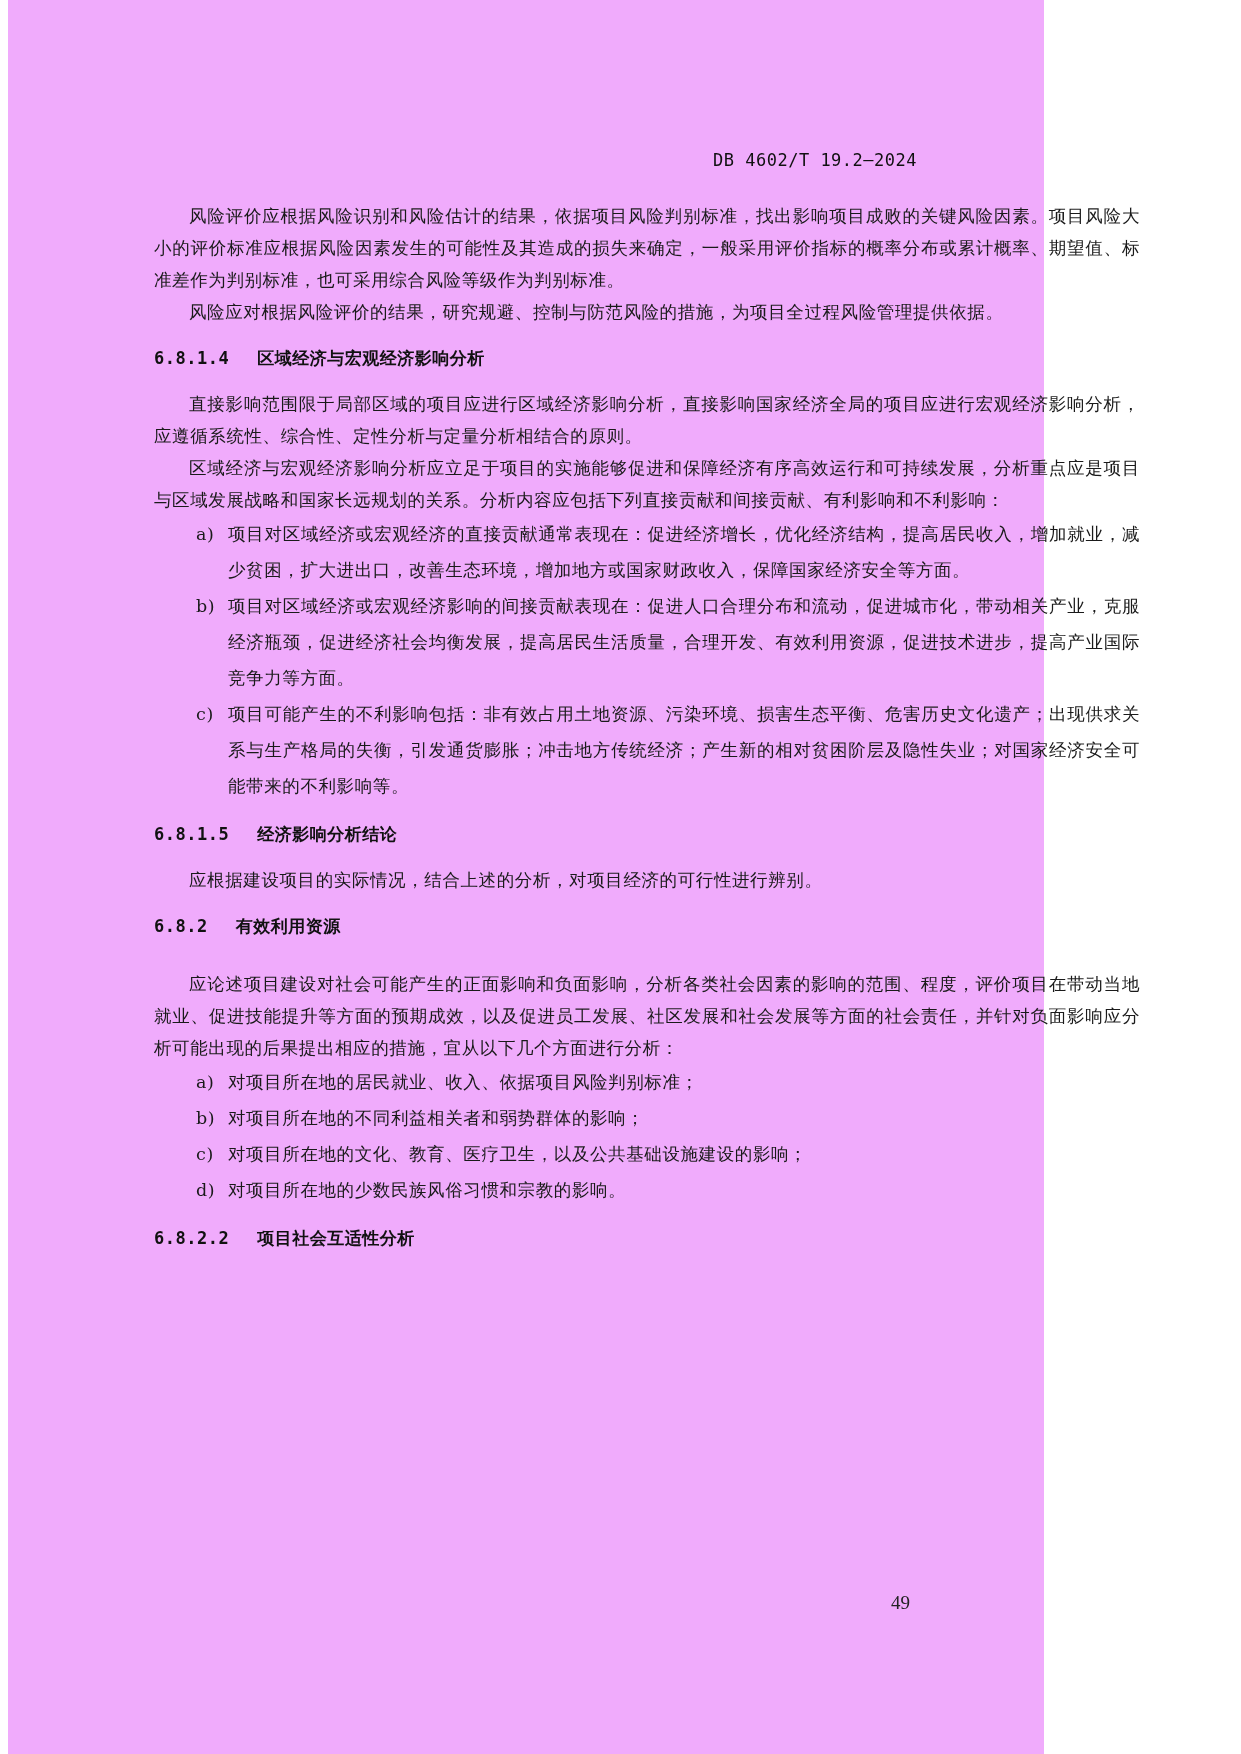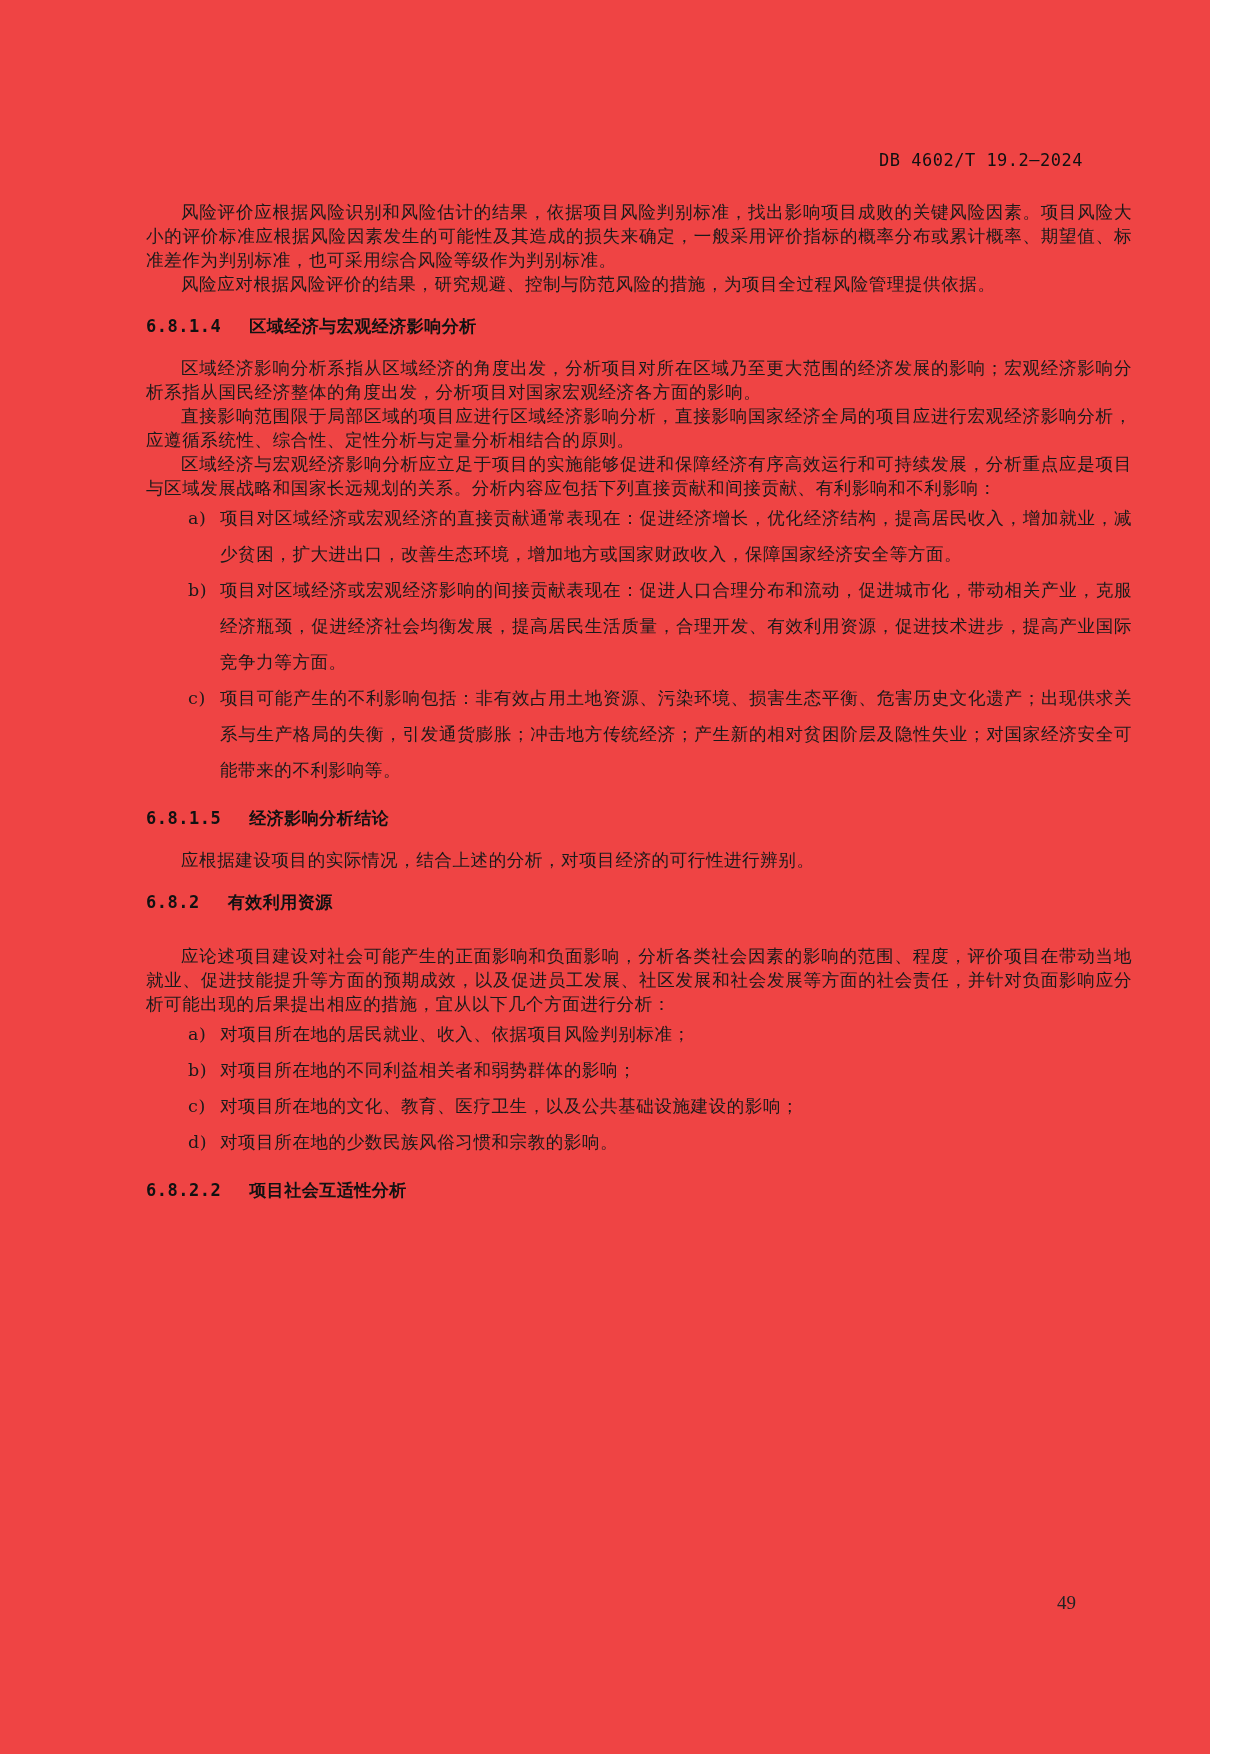--- a/index.html
+++ b/index.html
@@ -1,22 +1,22 @@
 <!DOCTYPE html>
 <html><head>
 <meta charset="utf-8">
 <style>
   html, body { margin: 0; padding: 0; background: #ffffff; }
   body { width: 1241px; height: 1754px; position: relative; overflow: hidden;
          font-family: "DejaVu Sans", sans-serif; color: #1a1a1a; }
-  .page { position: absolute; left: 0; top: 0; width: 1210px; height: 1754px; background: #ef4444; }
+  .page { position: absolute; left: 8px; top: 0; width: 1036px; height: 1754px; background: #f0abfc; }
   .doc-id { position: absolute; top: 150px; right: 127px; font-family: "DejaVu Sans Mono", monospace;
             font-size: 17px; letter-spacing: 0.5px; color: #111; }
   .body { position: absolute; left: 146px; top: 200px; width: 986px; }
-  p.para { margin: 0; font-size: 17.5px; line-height: 24px; text-indent: 2em; letter-spacing: 0.6px;
+  p.para { margin: 0; font-size: 17.5px; line-height: 32px; text-indent: 2em; letter-spacing: 0.6px;
            text-align: justify; font-family: "DejaVu Serif", serif; }
   .heading { margin: 0; font-size: 17px; line-height: 36px; letter-spacing: 0.5px;
              font-family: "DejaVu Sans", sans-serif; color: #111; }
   .heading .num { font-family: "DejaVu Sans Mono", monospace; display: inline-block; margin-right: 28px; }
   .gap-s { height: 12px; }
   ol.list { list-style: none; margin: 0; padding: 0; }
   ol.list li { position: relative; padding-left: 74px; font-size: 17.5px; line-height: 36px;
                letter-spacing: 0.6px; text-align: justify; font-family: "DejaVu Serif", serif; }
   ol.list li .marker { position: absolute; left: 42px; top: 0; font-family: "DejaVu Serif", serif; }
   .page-number { position: absolute; right: 134px; top: 1592px; font-size: 19px;
@@ -30,21 +30,20 @@
 
   <div class="body">
     <p class="para">风险评价应根据风险识别和风险估计的结果，依据项目风险判别标准，找出影响项目成败的关键风险因素。项目风险大小的评价标准应根据风险因素发生的可能性及其造成的损失来确定，一般采用评价指标的概率分布或累计概率、期望值、标准差作为判别标准，也可采用综合风险等级作为判别标准。</p>
     <p class="para">风险应对根据风险评价的结果，研究规避、控制与防范风险的措施，为项目全过程风险管理提供依据。</p>
 
     <div class="gap-s"></div>
     <h3 class="heading">
       <span class="num">6.8.1.4</span><span>区域经济与宏观经济影响分析</span>
     </h3>
     <div class="gap-s"></div>
-    <p class="para">区域经济影响分析系指从区域经济的角度出发，分析项目对所在区域乃至更大范围的经济发展的影响；宏观经济影响分析系指从国民经济整体的角度出发，分析项目对国家宏观经济各方面的影响。</p>
     <p class="para">直接影响范围限于局部区域的项目应进行区域经济影响分析，直接影响国家经济全局的项目应进行宏观经济影响分析，应遵循系统性、综合性、定性分析与定量分析相结合的原则。</p>
     <p class="para">区域经济与宏观经济影响分析应立足于项目的实施能够促进和保障经济有序高效运行和可持续发展，分析重点应是项目与区域发展战略和国家长远规划的关系。分析内容应包括下列直接贡献和间接贡献、有利影响和不利影响：</p>
     <ol class="list">
       <li><span class="marker">a)</span><span>项目对区域经济或宏观经济的直接贡献通常表现在：促进经济增长，优化经济结构，提高居民收入，增加就业，减少贫困，扩大进出口，改善生态环境，增加地方或国家财政收入，保障国家经济安全等方面。</span></li>
       <li><span class="marker">b)</span><span>项目对区域经济或宏观经济影响的间接贡献表现在：促进人口合理分布和流动，促进城市化，带动相关产业，克服经济瓶颈，促进经济社会均衡发展，提高居民生活质量，合理开发、有效利用资源，促进技术进步，提高产业国际竞争力等方面。</span></li>
       <li><span class="marker">c)</span><span>项目可能产生的不利影响包括：非有效占用土地资源、污染环境、损害生态平衡、危害历史文化遗产；出现供求关系与生产格局的失衡，引发通货膨胀；冲击地方传统经济；产生新的相对贫困阶层及隐性失业；对国家经济安全可能带来的不利影响等。</span></li>
     </ol>
 
     <div class="gap-s"></div>
     <h3 class="heading">

